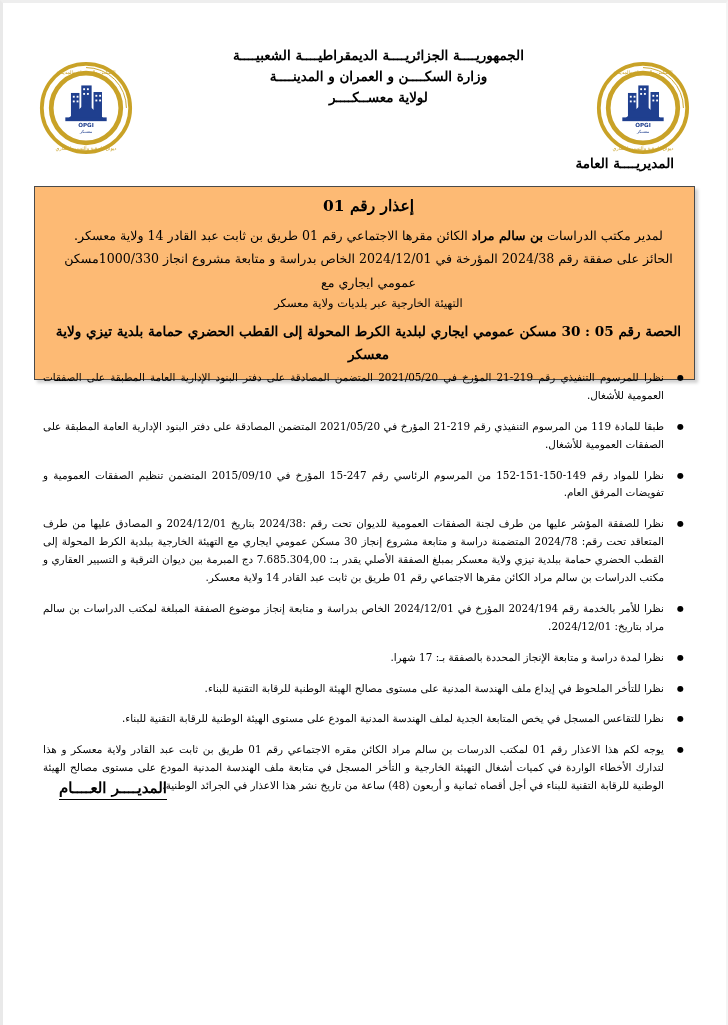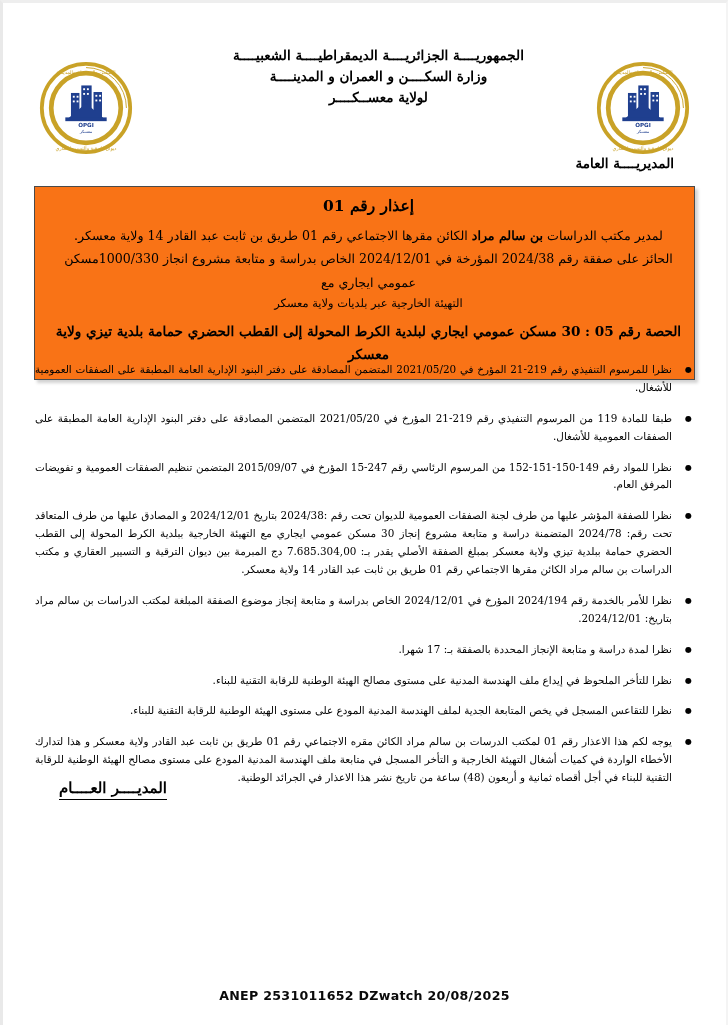--- a/index.html
+++ b/index.html
@@ -68,21 +68,21 @@
     color: #000;
   }
 
   
   .announce-box {
     position: absolute;
     top: 183px;
     left: 31px;
     right: 31px;
     border: 1px solid #4a4a4a;
-    background: #f97316;
+    background: #fdba74;
     box-shadow: 3px 3px 3px rgba(0,0,0,0.18);
     padding: 9px 12px 12px 20px;
     box-sizing: border-box;
     text-align: center;
   }
   .announce-title {
     font-family: "DejaVu Serif", "Liberation Serif", serif;
     font-weight: bold;
     font-size: 15.5px;
     margin-bottom: 9px;
@@ -108,21 +108,21 @@
 
   
   .clauses {
     position: absolute;
     top: 350px;
     left: 24px;
     right: 24px;
   }
   ul.clause-list {
     list-style: none;
-    margin: 8px;
+    margin: 16px;
     padding: 0;
   }
   ul.clause-list > li {
     position: relative;
     padding-right: 22px;
     margin-bottom: 13px;
     font-family: "DejaVu Serif", "Liberation Serif", serif;
     font-size: 10.4px;
     line-height: 1.72;
     text-align: justify;
@@ -266,27 +266,26 @@
 
     <div class="announce-line small">التهيئة الخارجية عبر بلديات ولاية معسكر</div>
 
     <div class="announce-lot">الحصة رقم 05 : 30 مسكن عمومي ايجاري لبلدية الكرط المحولة إلى القطب الحضري حمامة بلدية تيزي ولاية معسكر</div>
   </div>
 
   <div class="clauses">
     <ul class="clause-list">
       <li>نظرا للمرسوم التنفيذي رقم 219-21 المؤرخ في 2021/05/20 المتضمن المصادقة على دفتر البنود الإدارية العامة المطبقة على الصفقات العمومية للأشغال.</li>
       <li>طبقا للمادة 119 من المرسوم التنفيذي رقم 219-21 المؤرخ في 2021/05/20 المتضمن المصادقة على دفتر البنود الإدارية العامة المطبقة على الصفقات العمومية للأشغال.</li>
-      <li>نظرا للمواد رقم 149-150-151-152 من المرسوم الرئاسي رقم 247-15 المؤرخ في 2015/09/07 المتضمن تنظيم الصفقات العمومية و تفويضات المرفق العام.</li>
+      <li>نظرا للمواد رقم 149-150-151-152 من المرسوم الرئاسي رقم 247-15 المؤرخ في 2015/09/10 المتضمن تنظيم الصفقات العمومية و تفويضات المرفق العام.</li>
       <li>نظرا للصفقة المؤشر عليها من طرف لجنة الصفقات العمومية للديوان تحت رقم :2024/38 بتاريخ 2024/12/01 و المصادق عليها من طرف المتعاقد تحت رقم: 2024/78 المتضمنة دراسة و متابعة مشروع إنجاز 30 مسكن عمومي ايجاري مع التهيئة الخارجية ببلدية الكرط المحولة إلى القطب الحضري حمامة ببلدية تيزي ولاية معسكر بمبلغ الصفقة الأصلي يقدر بـ: 7.685.304,00 دج المبرمة بين ديوان الترقية و التسيير العقاري و مكتب الدراسات بن سالم مراد الكائن مقرها الاجتماعي رقم 01 طريق بن ثابت عبد القادر 14 ولاية معسكر.</li>
       <li>نظرا للأمر بالخدمة رقم 2024/194 المؤرخ في 2024/12/01 الخاص بدراسة و متابعة إنجاز موضوع الصفقة المبلغة لمكتب الدراسات بن سالم مراد بتاريخ: 2024/12/01.</li>
       <li>نظرا لمدة دراسة و متابعة الإنجاز المحددة بالصفقة بـ: 17 شهرا.</li>
       <li>نظرا للتأخر الملحوظ في إيداع ملف الهندسة المدنية على مستوى مصالح الهيئة الوطنية للرقابة التقنية للبناء.</li>
       <li>نظرا للتقاعس المسجل في يخص المتابعة الجدية لملف الهندسة المدنية المودع على مستوى الهيئة الوطنية للرقابة التقنية للبناء.</li>
       <li>يوجه لكم هذا الاعذار رقم 01 لمكتب الدرسات بن سالم مراد الكائن مقره الاجتماعي رقم 01 طريق بن ثابت عبد القادر ولاية معسكر و هذا لتدارك الأخطاء الواردة في كميات أشغال التهيئة الخارجية و التأخر المسجل في متابعة ملف الهندسة المدنية المودع على مستوى  مصالح الهيئة الوطنية للرقابة التقنية للبناء في أجل أقصاه ثمانية و أربعون (48) ساعة من تاريخ نشر هذا الاعذار في الجرائد الوطنية.</li>
     </ul>
   </div>
 
   <div class="signature">المديــــر العــــام</div>
 
-  <div class="footer">ANEP 2531011652  DZwatch  20/08/2025</div>
 
 </div>
 
 </body></html>

